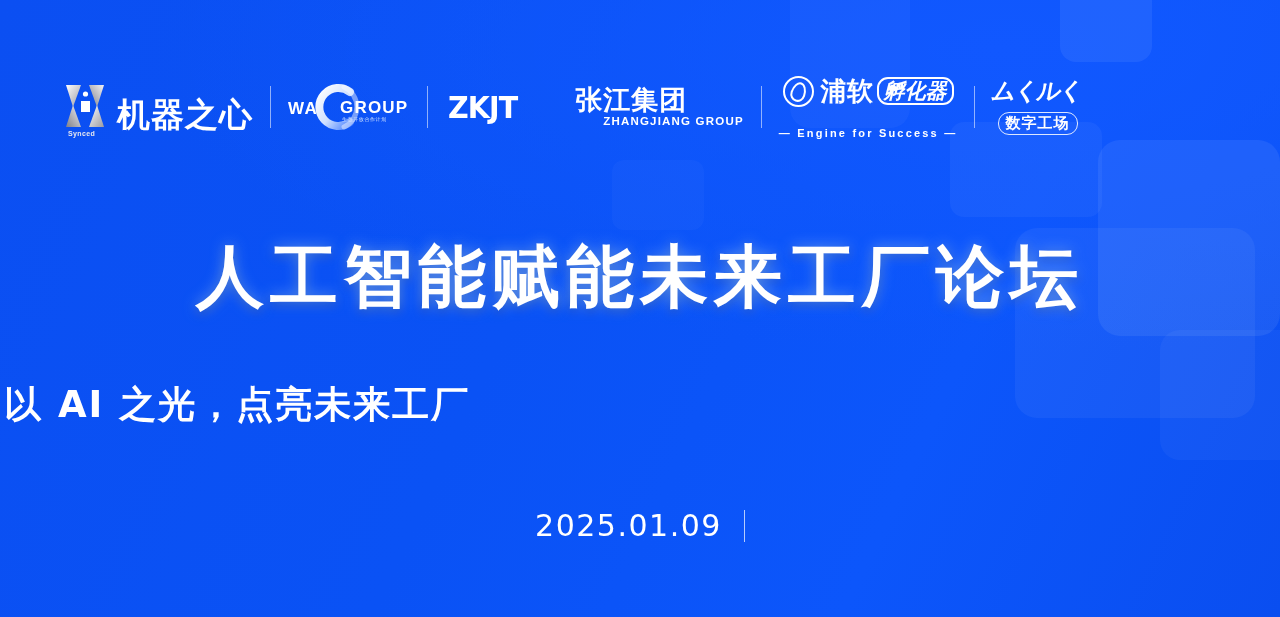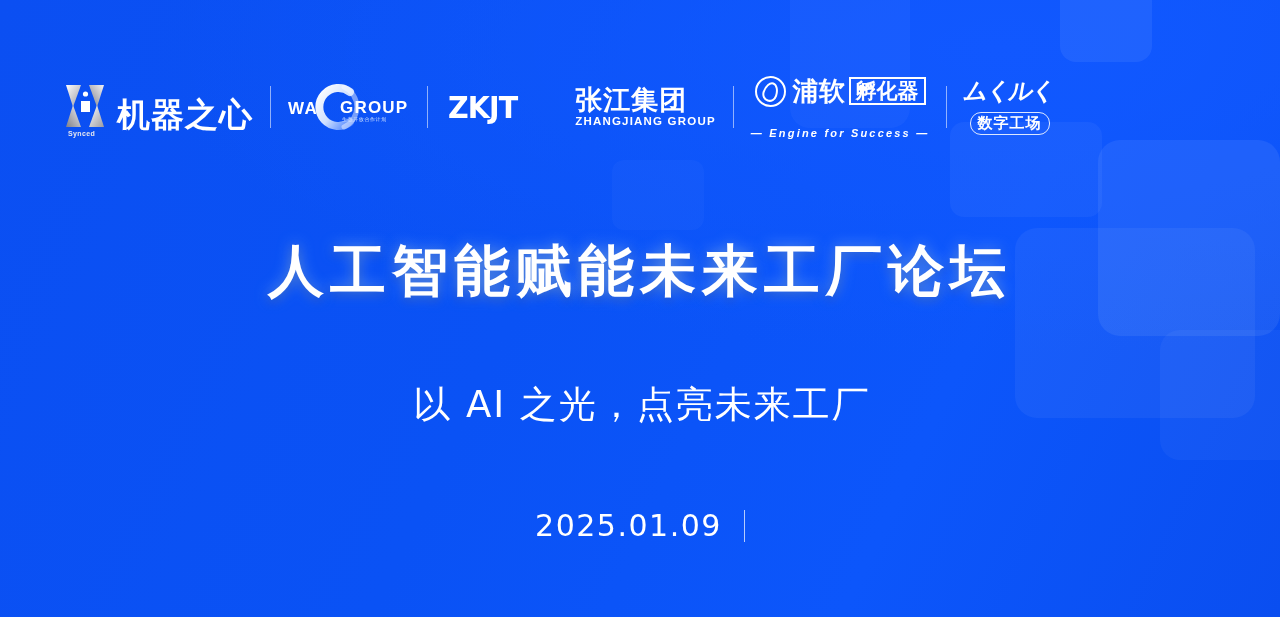--- a/index.html
+++ b/index.html
@@ -43,53 +43,53 @@
   .ircle-txt{position:absolute;left:52px;top:19px;font-size:17px;font-weight:bold;color:#fff;letter-spacing:1.2px;}
   .ircle-sub{position:absolute;left:54px;top:37px;font-size:5px;color:#cfe0ff;letter-spacing:.6px;white-space:nowrap;}
 
   
   .zj{display:flex;align-items:center;height:56px;gap:48px;}
   .zj-mark{font-size:31px;font-weight:bold;color:#fff;letter-spacing:-1px;font-family:"DejaVu Sans",sans-serif;
            transform:scaleX(.92);margin-right:7px;}
   .zj-right{display:flex;flex-direction:column;justify-content:center;}
   .zj-cn{font-size:27px;font-weight:bold;color:#fff;letter-spacing:1px;line-height:1.05;
          font-family:"DejaVu Sans","Liberation Sans",sans-serif;}
-  .zj-en{font-size:11.5px;font-weight:bold;color:#fff;letter-spacing:1.2px;line-height:1.15;text-align:center;}
+  .zj-en{font-size:11.5px;font-weight:bold;color:#fff;letter-spacing:1.2px;line-height:1.15;text-align:center;margin-left:28px;}
 
   
   .ps{display:flex;flex-direction:column;justify-content:center;height:56px;}
   .ps-row{display:flex;align-items:center;}
   .ps-mark{width:27px;height:27px;border:2px solid #fff;border-radius:50%;position:relative;margin-right:7px;flex:none;}
   .ps-mark:after{content:"";position:absolute;left:6px;top:4px;width:11px;height:16px;border:2px solid #fff;
                  border-radius:50% 50% 50% 50%/60% 60% 40% 40%;transform:rotate(18deg);}
   .ps-cn{font-size:26px;font-weight:bold;color:#fff;letter-spacing:.5px;line-height:1;
          font-family:"DejaVu Sans","Liberation Sans",sans-serif;}
-  .ps-badge{display:inline-block;border:2px solid #fff;border-radius:0;padding:1px 5px;margin-left:3px;
-            font-size:21px;font-weight:bold;color:#fff;line-height:1.05;
+  .ps-badge{display:inline-block;border:2px solid #fff;border-radius:11px;padding:1px 5px;margin-left:3px;
+            font-size:21px;font-weight:bold;color:#fff;line-height:1.05;font-style:italic;
             font-family:"DejaVu Sans","Liberation Sans",sans-serif;}
-  .ps-en{margin-top:20px;font-size:11px;font-weight:bold;color:#fff;letter-spacing:2.2px;text-align:center;font-style:italic;}
+  .ps-en{margin-top:20px;font-size:11px;font-weight:bold;color:#fff;letter-spacing:2.2px;text-align:center;}
 
   
   .df{display:flex;flex-direction:column;align-items:center;justify-content:center;height:56px;}
   .df-mark{font-size:24px;font-weight:bold;color:#fff;letter-spacing:-2px;line-height:1;
            transform:skewX(-10deg);font-family:"DejaVu Sans",sans-serif;}
   .df-cn{margin-top:9px;border:1.5px solid rgba(255,255,255,.85);border-radius:11px;padding:0px 7px;
          font-size:15px;font-weight:bold;color:#fff;letter-spacing:1px;line-height:1.35;
          font-family:"DejaVu Sans","Liberation Sans",sans-serif;}
 
   
   .title{
     position:absolute;left:0;right:0;top:243px;text-align:center;
-    font-size:56px;font-weight:bold;color:#fff;letter-spacing:6px;line-height:1;
+    font-size:68px;font-weight:bold;color:#fff;letter-spacing:6px;line-height:1;
     font-family:"DejaVu Sans","Liberation Sans",sans-serif;
     text-shadow:0 0 14px rgba(150,200,255,.65),0 3px 10px rgba(0,20,90,.35);
   }
   .subtitle{
-    position:absolute;left:4px;right:0;top:386px;text-align:center;
-    font-size:37px;color:#fff;letter-spacing:2px;line-height:1;font-weight:400;
+    position:absolute;left:4px;right:0;top:386px;
+    font-size:37px;color:#fff;letter-spacing:2px;line-height:1;font-weight:700;
     font-family:"DejaVu Sans","Liberation Sans",sans-serif;
   }
   .meta{
     position:absolute;left:0;right:0;top:508px;text-align:right;
     display:flex;align-items:center;justify-content:center;gap:22px;
     font-size:30px;color:#fff;letter-spacing:1.5px;font-weight:400;
     font-family:"DejaVu Sans","Liberation Sans",sans-serif;
   }
   .meta .sep{width:1px;height:32px;background:rgba(255,255,255,.7);display:inline-block;}
   .meta .loc{letter-spacing:3px;}

